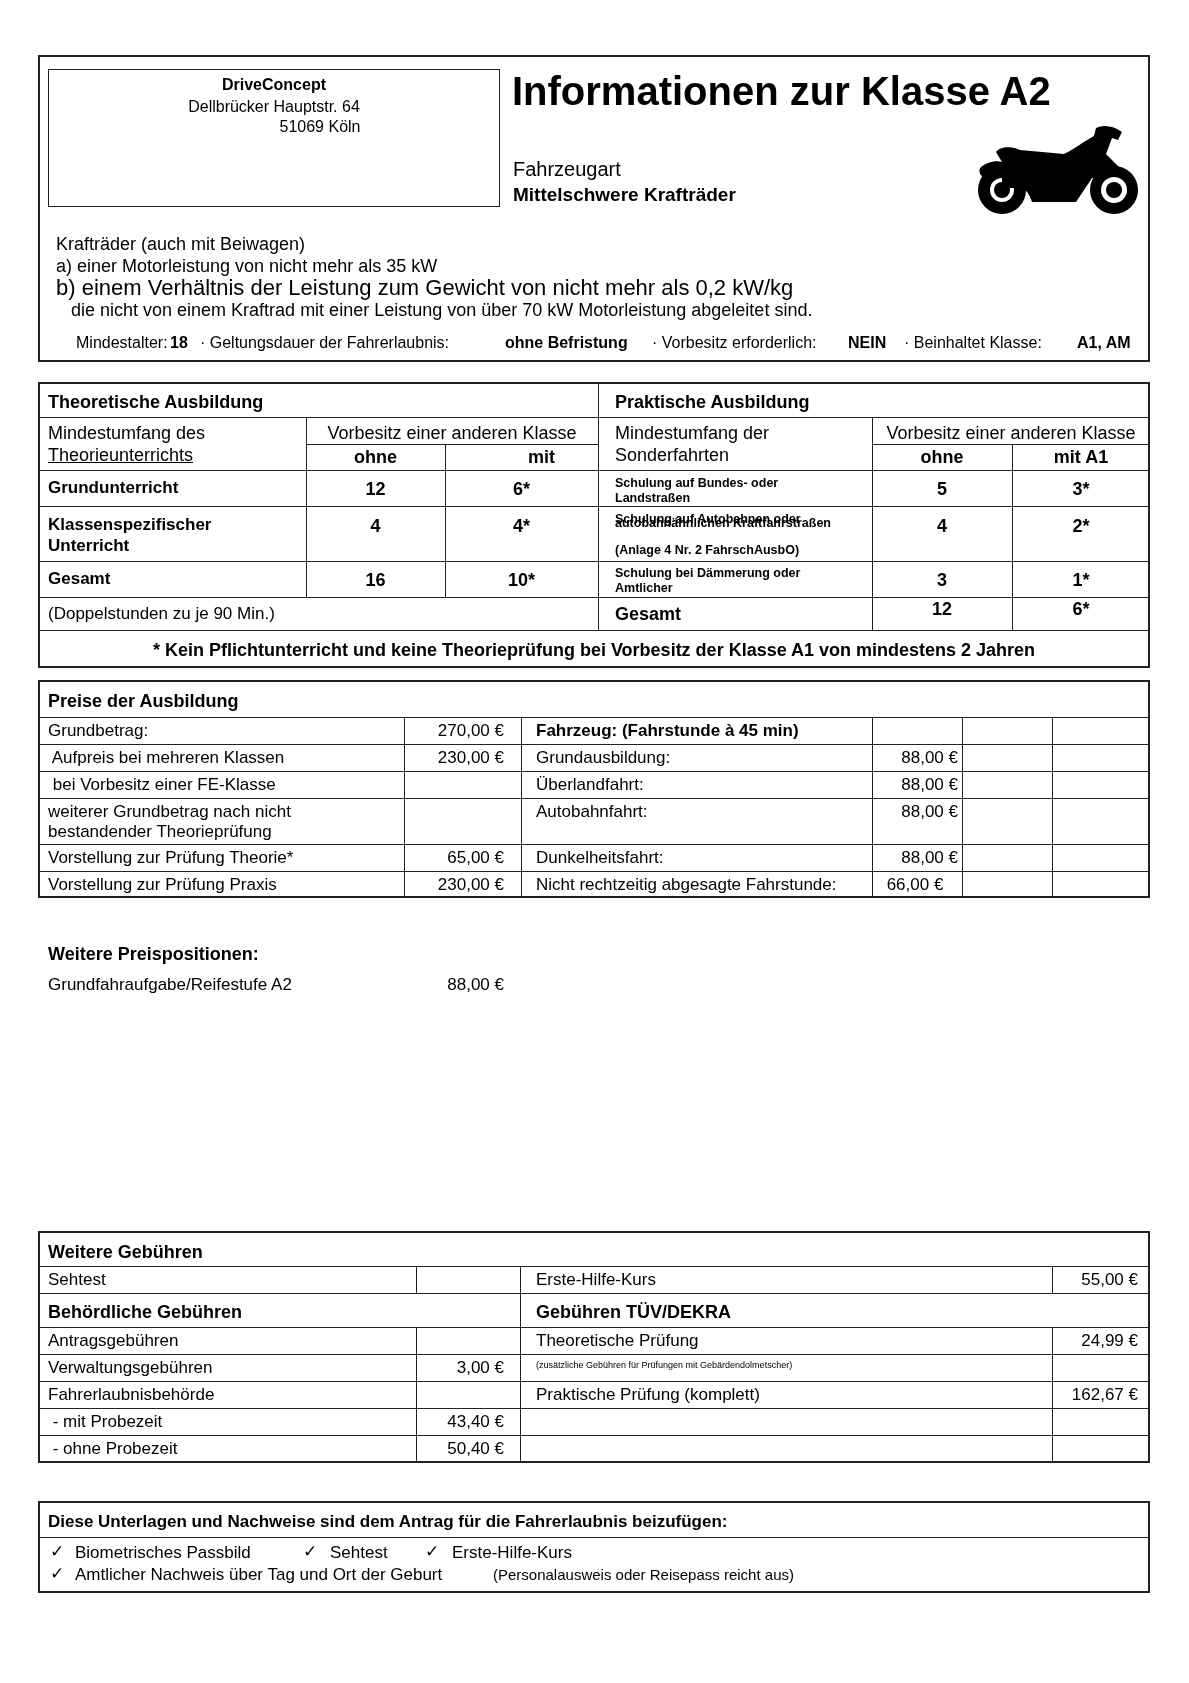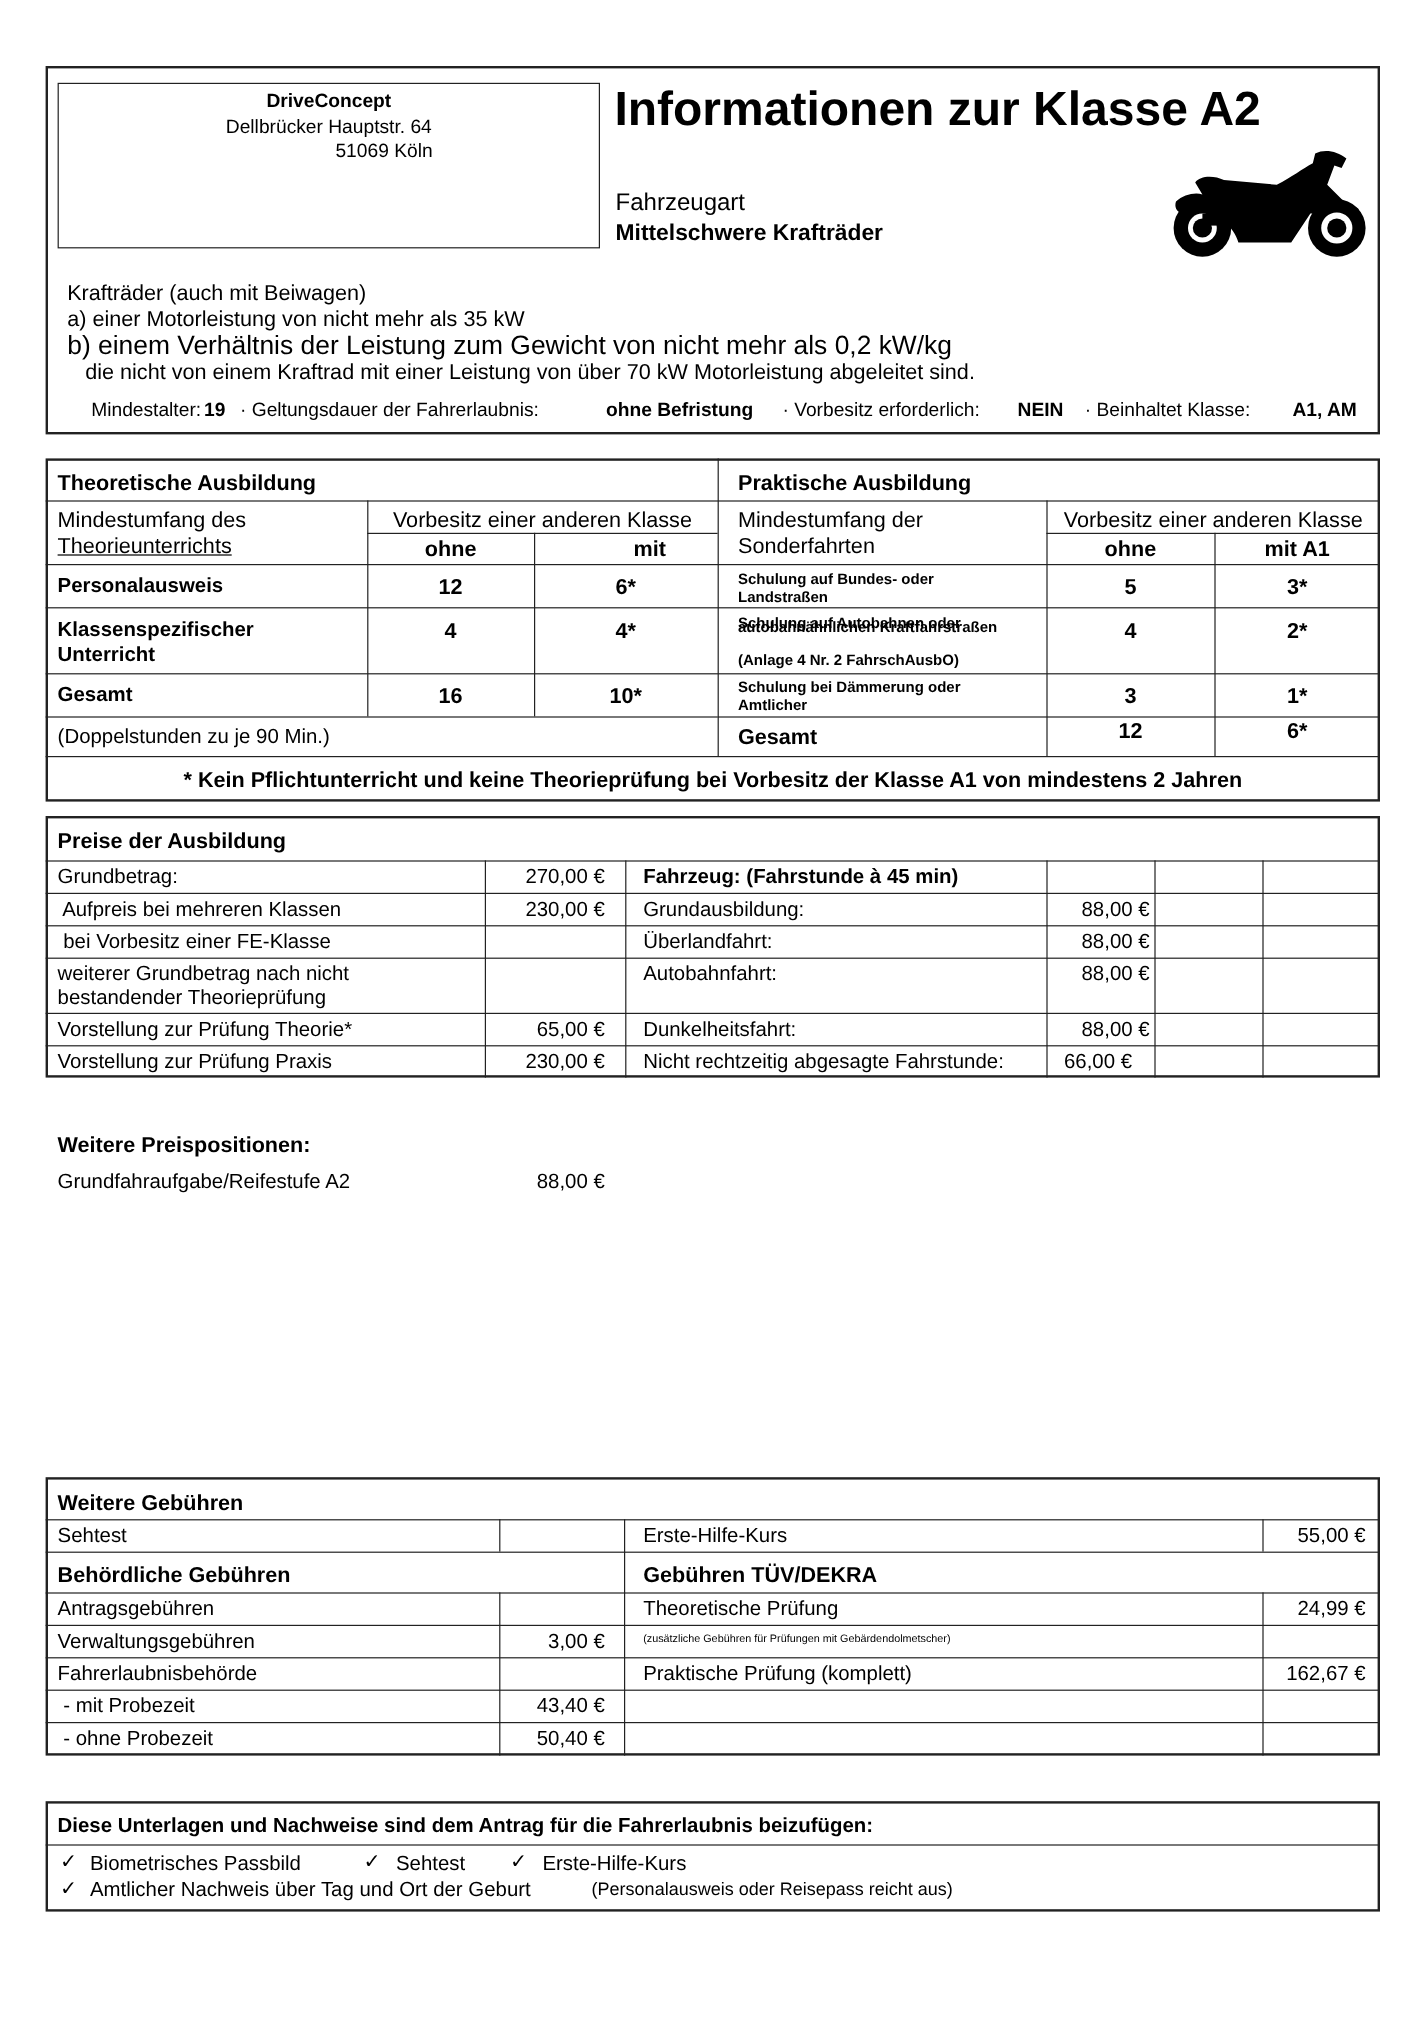--- a/index.html
+++ b/index.html
@@ -42,21 +42,21 @@
     <circle cx="142" cy="72" r="8" fill="#000"></circle>
   </svg>
 </div>
 
 <div class="t" style="left:56px;top:234px;font-size:18px;">Krafträder (auch mit Beiwagen)</div>
 <div class="t" style="left:56px;top:256px;font-size:18px;">a) einer Motorleistung von nicht mehr als 35 kW</div>
 <div class="t" style="left:56px;top:278px;font-size:22px;">b) einem Verhältnis der Leistung zum Gewicht von nicht mehr als 0,2 kW/kg</div>
 <div class="t" style="left:56px;top:300px;font-size:18px;white-space:pre;">   die nicht von einem Kraftrad mit einer Leistung von über 70 kW Motorleistung abgeleitet sind.</div>
 
 <div class="t" style="left:56px;top:333px;font-size:16px;margin-left:20px;">Mindestalter:</div>
-<div class="t b" style="left:170px;top:333px;font-size:16px;">19</div>
+<div class="t b" style="left:170px;top:333px;font-size:16px;">18</div>
 <div class="t" style="left:200px;top:333px;font-size:16px;">· Geltungsdauer der Fahrerlaubnis:</div>
 <div class="t b" style="left:505px;top:333px;font-size:16px;">ohne Befristung</div>
 <div class="t" style="left:652px;top:333px;font-size:16px;">· Vorbesitz erforderlich:</div>
 <div class="t b" style="left:848px;top:333px;font-size:16px;">NEIN</div>
 <div class="t" style="left:904px;top:333px;font-size:16px;">· Beinhaltet Klasse:</div>
 <div class="t b" style="left:1077px;top:333px;font-size:16px;">A1, AM</div>
 
 <div class="box" style="left:38px;top:382px;width:1112px;height:286px;"></div>
 <div class="vl" style="left:598px;top:382px;height:248px;"></div>
 <div class="hl" style="left:38px;top:417px;width:1112px;"></div>
@@ -73,21 +73,21 @@
 <div class="vl" style="left:872px;top:417px;height:213px;"></div>
 <div class="vl" style="left:1012px;top:444px;height:186px;"></div>
 
 <div class="t hdr" style="left:48px;top:392px;">Theoretische Ausbildung</div>
 <div class="t" style="left:48px;top:423px;font-size:18px;">Mindestumfang des</div>
 <div class="t" style="left:48px;top:445px;font-size:18px;text-decoration:underline;">Theorieunterrichts</div>
 <div class="t c" style="left:306px;top:423px;width:292px;font-size:18px;">Vorbesitz einer anderen Klasse</div>
 <div class="t b c" style="left:306px;top:447px;width:139px;font-size:18px;">ohne</div>
 <div class="t b c" style="left:445px;top:447px;width:153px;font-size:18px;padding-left:20px;">mit</div>
 
-<div class="t b" style="left:48px;top:478px;">Personalausweis</div>
+<div class="t b" style="left:48px;top:478px;">Grundunterricht</div>
 <div class="t b c" style="left:306px;top:479px;width:139px;font-size:18px;">12</div>
 <div class="t b c" style="left:445px;top:479px;width:153px;font-size:18px;">6*</div>
 
 <div class="t b" style="left:48px;top:515px;">Klassenspezifischer</div>
 <div class="t b" style="left:48px;top:536px;">Unterricht</div>
 <div class="t b c" style="left:306px;top:516px;width:139px;font-size:18px;">4</div>
 <div class="t b c" style="left:445px;top:516px;width:153px;font-size:18px;">4*</div>
 
 <div class="t b" style="left:48px;top:569px;">Gesamt</div>
 <div class="t b c" style="left:306px;top:570px;width:139px;font-size:18px;">16</div>

